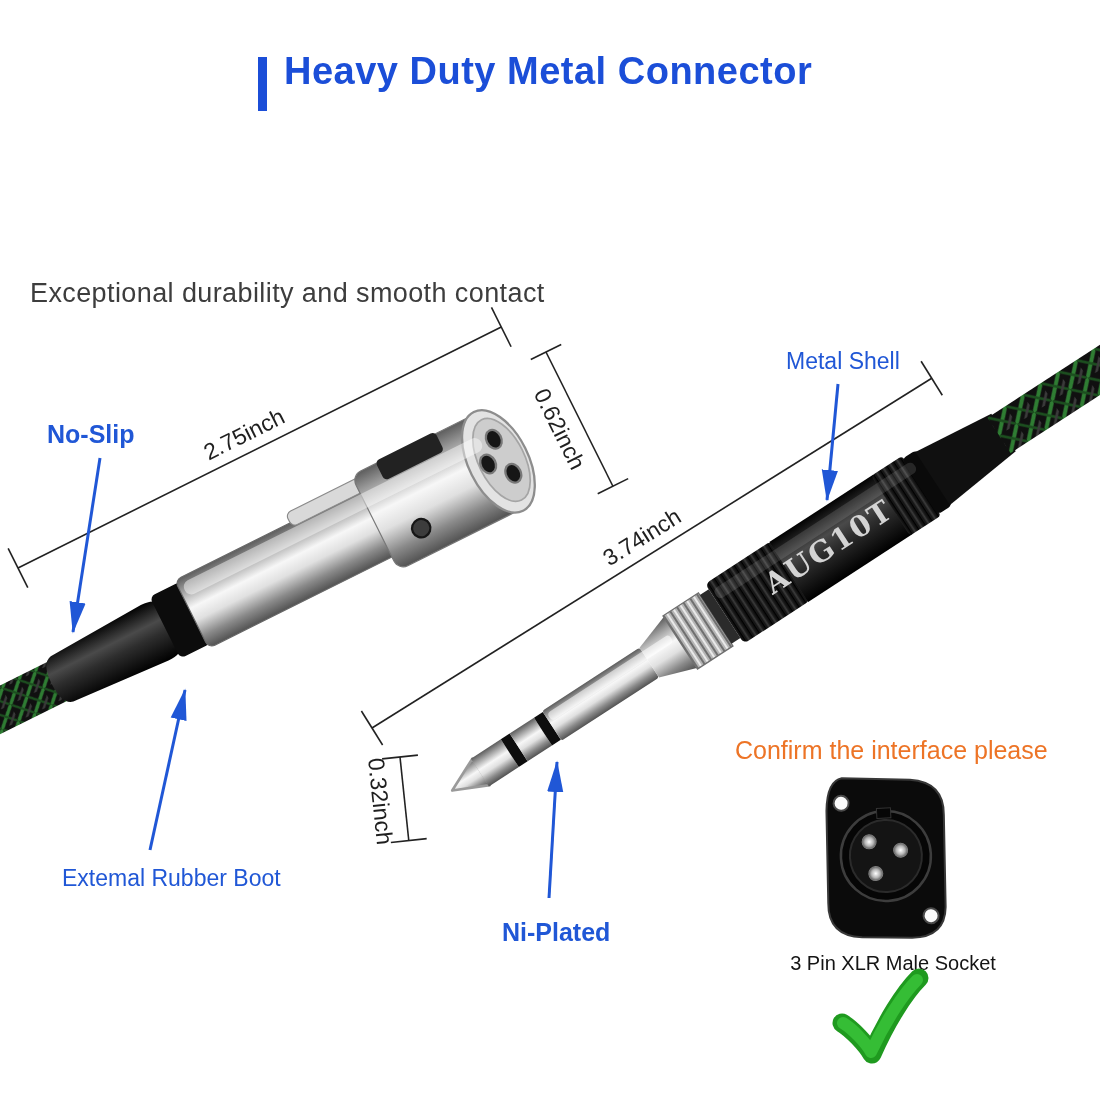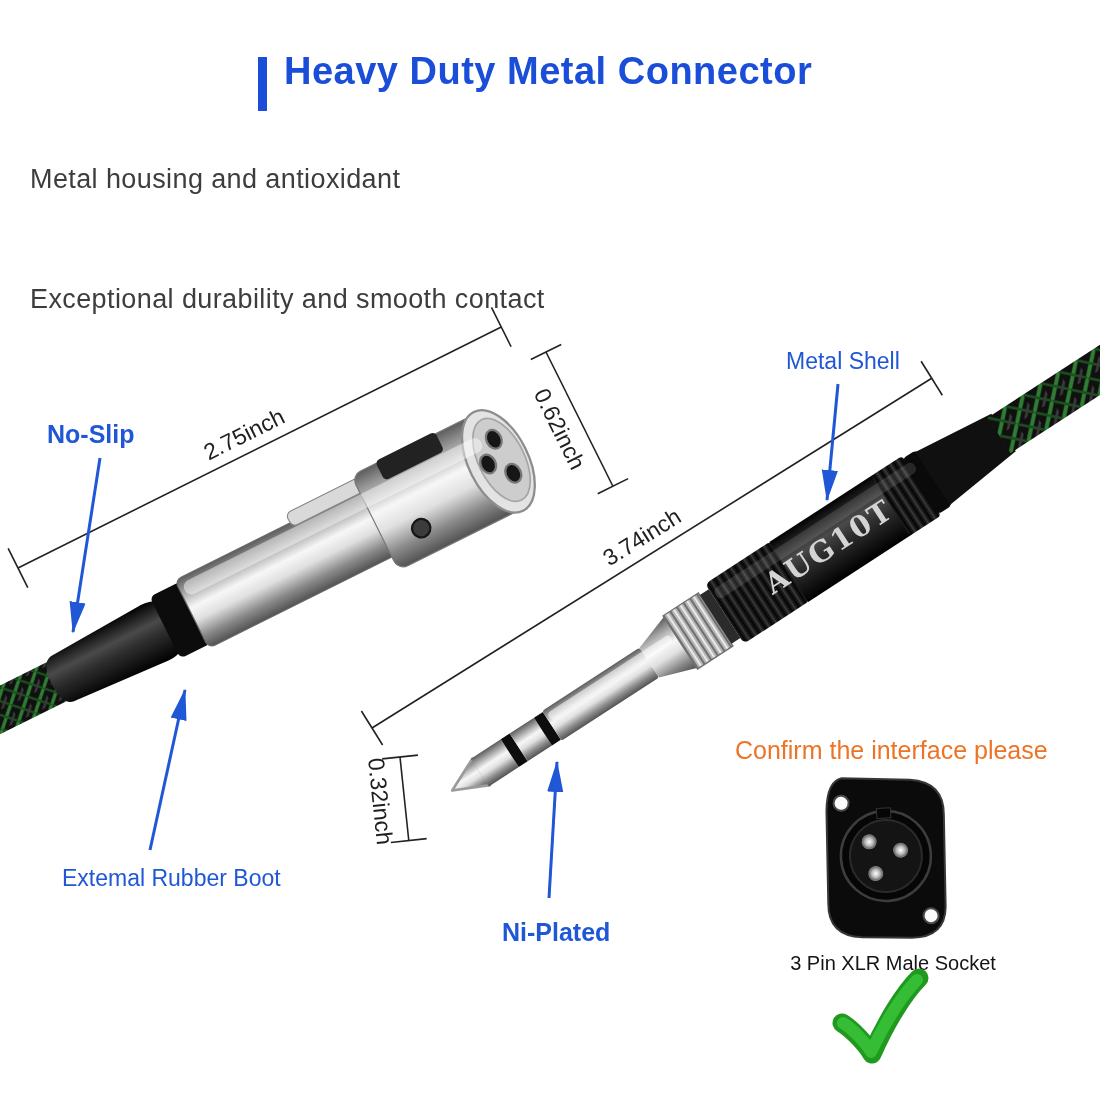--- a/index.html
+++ b/index.html
@@ -3,40 +3,39 @@
 <meta charset="utf-8">
 <style>
   html,body{margin:0;padding:0;}
   body{width:1100px;height:1100px;position:relative;background:#ffffff;
        font-family:"Liberation Sans",sans-serif;overflow:hidden;}
   .stage{position:absolute;inset:0;width:1100px;height:1100px;}
   .title-accent{position:absolute;left:258px;top:57px;width:9px;height:54px;background:#1b4ed8;}
   .page-title{position:absolute;left:284px;top:50px;margin:0;font-size:38px;font-weight:800;
               color:#1b4ed8;letter-spacing:.5px;white-space:nowrap;}
   .desc{position:absolute;left:30px;color:#3d3d3d;font-size:27px;letter-spacing:.4px;white-space:nowrap;}
-  .desc.l1{top:164px}.desc.l2{top:217px}.desc.l3{top:284px}
+  .desc.l1{top:164px}.desc.l2{top:217px}.desc.l3{top:278px}
   svg.illustration{position:absolute;left:0;top:0;}
   text{font-family:"Liberation Sans",sans-serif;}
   .dim-text{fill:#1f1f1f;font-size:23px;}
   .callout{fill:#2057d6;font-size:23px;}
   .callout.bold{font-weight:bold;font-size:25px;}
   .orange-heading{fill:#ed7426;font-size:25px;}
   .socket-caption{fill:#141414;font-size:20px;}
   .brand-text{font-family:"DejaVu Serif",serif;font-weight:bold;font-size:22px;
               fill:#d4d4d4;letter-spacing:1.5px;}
 </style>
 </head>
 <body>
 
 <div class="stage">
 
   <div class="title-accent"></div>
   <h1 class="page-title">Heavy Duty Metal Connector</h1>
 
-  <div class="desc l1">Metal housing and antioxidant</div>
   <div class="desc l3">Exceptional durability and smooth contact</div>
 
   <svg class="illustration" width="1100" height="1100" viewBox="0 0 1100 1100">
     <defs>
       <linearGradient id="metalV" x1="0" y1="0" x2="0" y2="1">
         <stop offset="0" stop-color="#5d5d5d"></stop>
         <stop offset="0.2" stop-color="#a8a8a8"></stop>
         <stop offset="0.42" stop-color="#f7f7f7"></stop>
         <stop offset="0.6" stop-color="#e0e0e0"></stop>
         <stop offset="0.82" stop-color="#8a8a8a"></stop>

